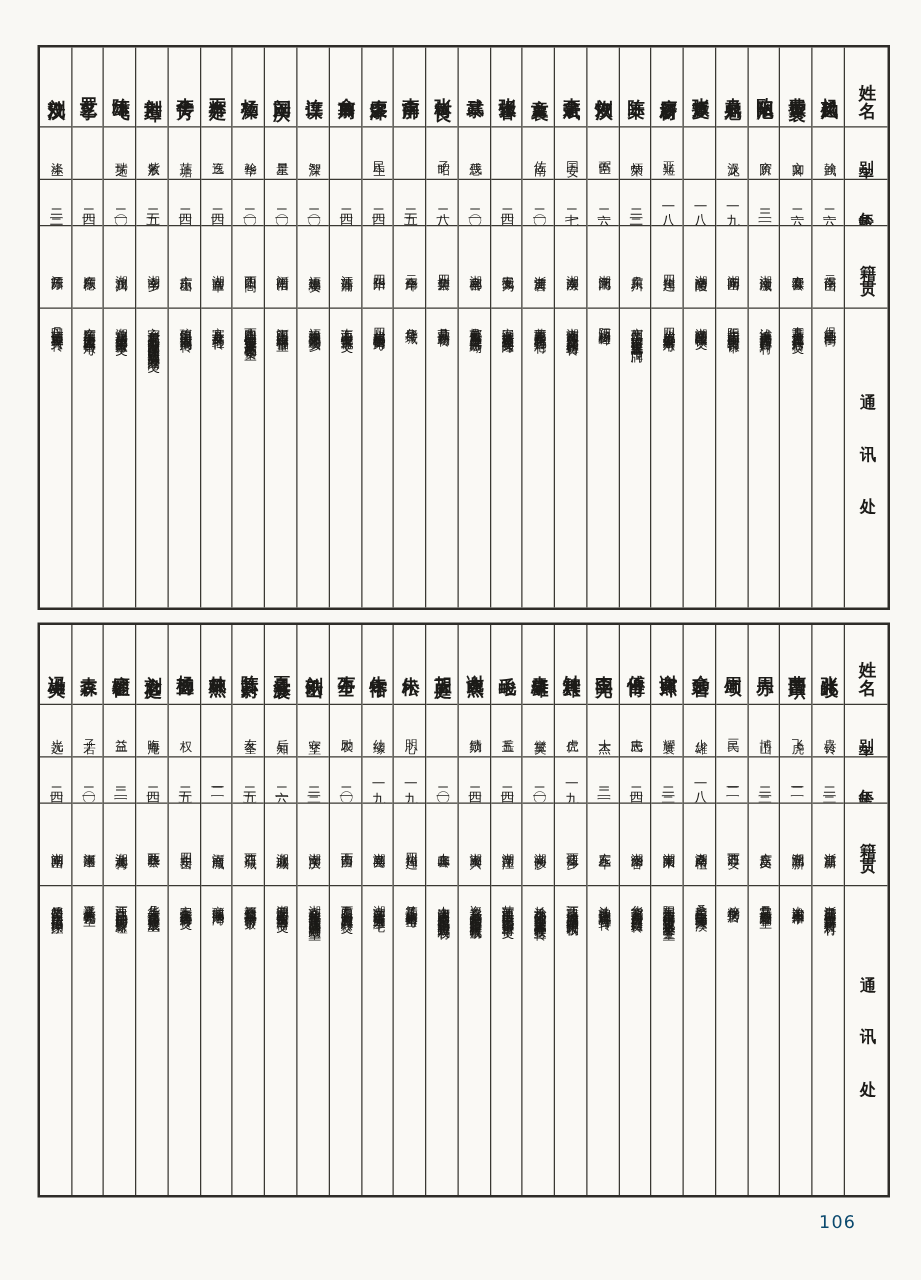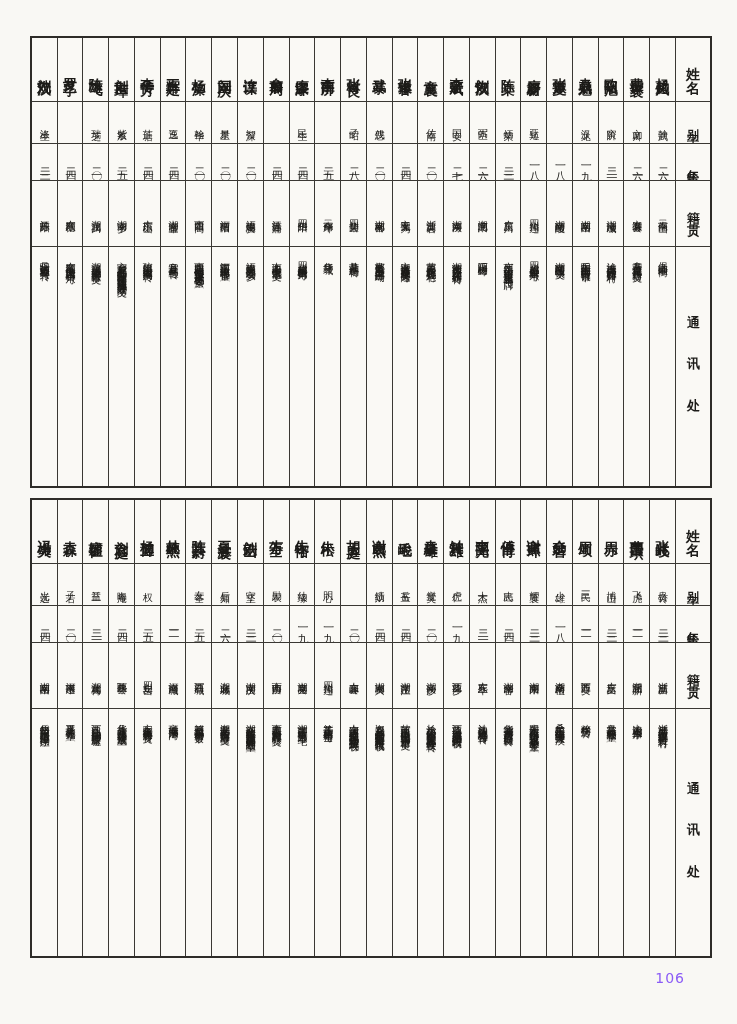--- a/index.html
+++ b/index.html
@@ -23,21 +23,21 @@
   .c-age .vtext{font-size:11px;letter-spacing:3px;line-height:12px;}
   .c-native .vtext{font-size:10px;letter-spacing:1px;line-height:12px;}
   .c-addr .vtext{font-size:10px;letter-spacing:1px;line-height:12px;}
   .header-col .vtext{font-weight:bold;}
   .header-col .c-name .vtext{font-size:14px;letter-spacing:14px;}
   .header-col .c-zi .vtext{font-size:12px;letter-spacing:4px;font-weight:bold;}
   .header-col .c-age .vtext{font-size:12px;letter-spacing:3px;font-weight:bold;}
   .header-col .c-native .vtext{font-size:13px;letter-spacing:12px;font-weight:bold;}
   .header-col .c-addr{align-items:center;padding-top:0;}
   .header-col .c-addr .vtext{font-size:13px;letter-spacing:42px;font-weight:bold;}
-  .page-number{position:absolute;right:52px;bottom:38px;font-size:14px;color:#8b5cf6;letter-spacing:1px;}
+  .page-number{position:absolute;right:52px;bottom:38px;font-size:14px;color:#0c4a6e;letter-spacing:1px;}
 </style>
 </head>
 <body>
 
 <div class="page">
 
   <div class="band band-top">
     <div class="col header-col">
       <div class="cell c-name">
           <span class="vtext">姓名</span>

